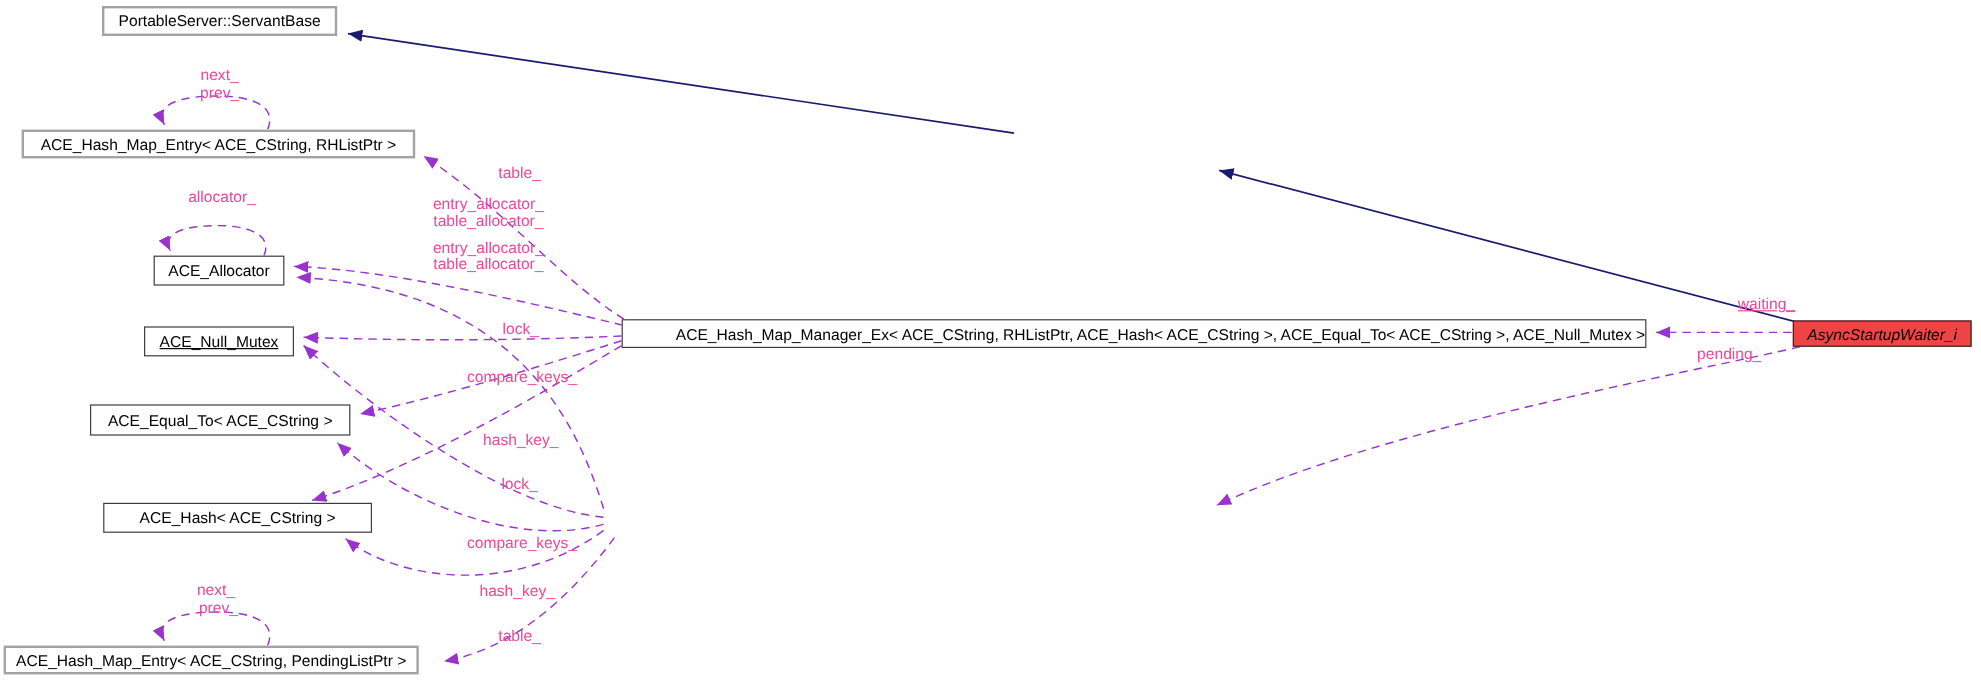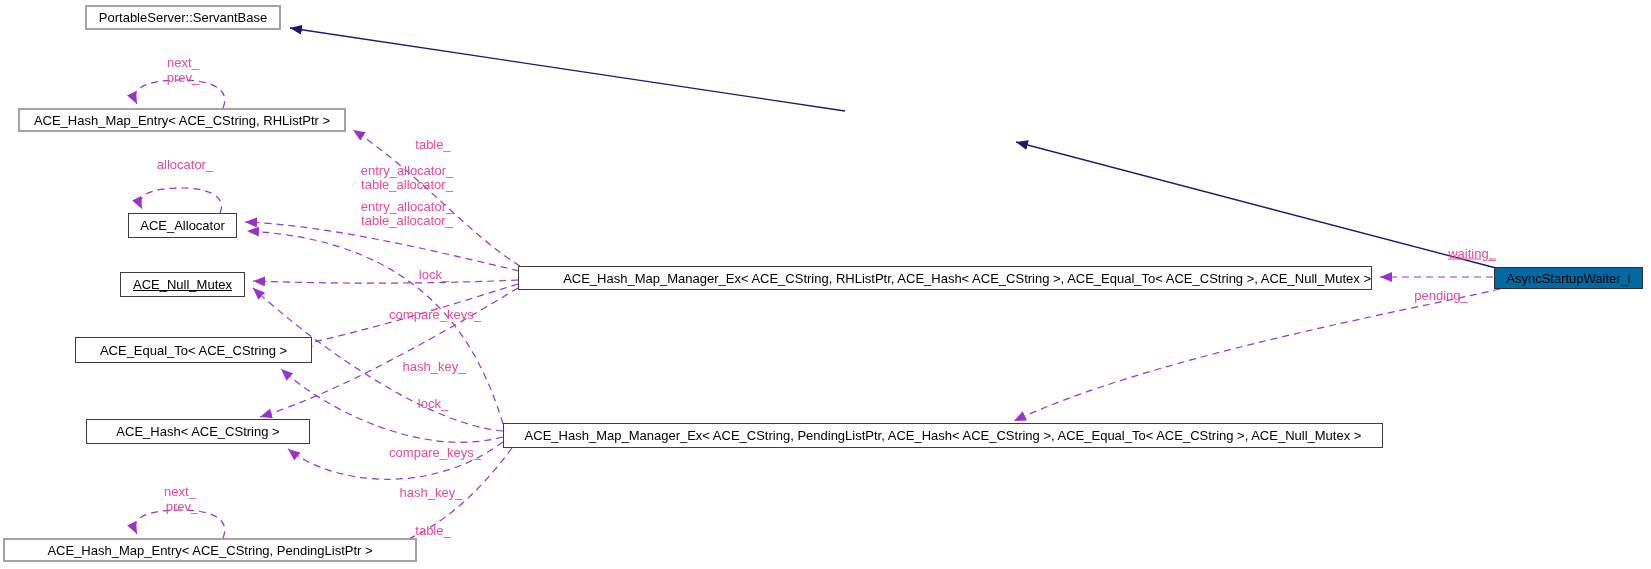--- a/index.html
+++ b/index.html
@@ -15,21 +15,21 @@
   .inherit{fill:none;stroke:#191970;stroke-width:1.4;}
   .node{
     position:absolute;
     background:#ffffff;
     border:1.4px solid #3d3d3d;
     display:flex;align-items:center;justify-content:center;
     font-size:13px;color:#000;white-space:nowrap;
     box-sizing:border-box;
   }
   .node.external{border:2px solid #a3a3a3;}
-  .node.focus{background:#0369a1;border:1.4px solid #2b2b2b;}
+  .node.focus{background:#ef4444;border:1.4px solid #2b2b2b;font-style:italic;}
   .edge-label{
     position:absolute;
     transform:translate(-50%,-50%);
     font-size:13px;color:#ec4899;white-space:nowrap;
     pointer-events:none;
   }
 </style>
 </head>
 <body>
 
@@ -77,40 +77,37 @@
     </div>
 
   <div class="node" style="left:128px;top:213px;width:109px;height:25px;">
       <span>ACE_Allocator</span>
     </div>
 
   <div class="node" style="left:120px;top:272px;width:125px;height:25px;text-decoration:underline;">
       <span>ACE_Null_Mutex</span>
     </div>
 
-  <div class="node" style="left:75px;top:337px;width:237px;height:26px;">
+  <div class="node" style="left:75px;top:337px;width:217px;height:26px;">
       <span>ACE_Equal_To&lt; ACE_CString &gt;</span>
     </div>
 
   <div class="node" style="left:86px;top:419px;width:224px;height:25px;">
       <span>ACE_Hash&lt; ACE_CString &gt;</span>
     </div>
 
-  <div class="node external" style="left:3px;top:538px;width:414px;height:24px;">
+  <div class="node external" style="left:3px;top:538px;width:346px;height:24px;">
       <span>ACE_Hash_Map_Entry&lt; ACE_CString, PendingListPtr &gt;</span>
     </div>
 
 
   <div class="node" style="left:518px;top:266px;width:854px;height:24px;justify-content:flex-end;">
       <span>ACE_Hash_Map_Manager_Ex&lt; ACE_CString, RHListPtr, ACE_Hash&lt; ACE_CString &gt;, ACE_Equal_To&lt; ACE_CString &gt;, ACE_Null_Mutex &gt;</span>
     </div>
 
-  <div class="node" style="left:503px;top:423px;width:880px;height:25px;">
-      <span>ACE_Hash_Map_Manager_Ex&lt; ACE_CString, PendingListPtr, ACE_Hash&lt; ACE_CString &gt;, ACE_Equal_To&lt; ACE_CString &gt;, ACE_Null_Mutex &gt;</span>
-    </div>
 
   <div class="node focus" style="left:1494px;top:267px;width:149px;height:22px;">
       <span>AsyncStartupWaiter_i</span>
     </div>
 
   <div class="edge-label" style="left:183px;top:62px;">next_</div>
   <div class="edge-label" style="left:183px;top:77px;">prev_</div>
 
   <div class="edge-label" style="left:433px;top:144px;">table_</div>
 

